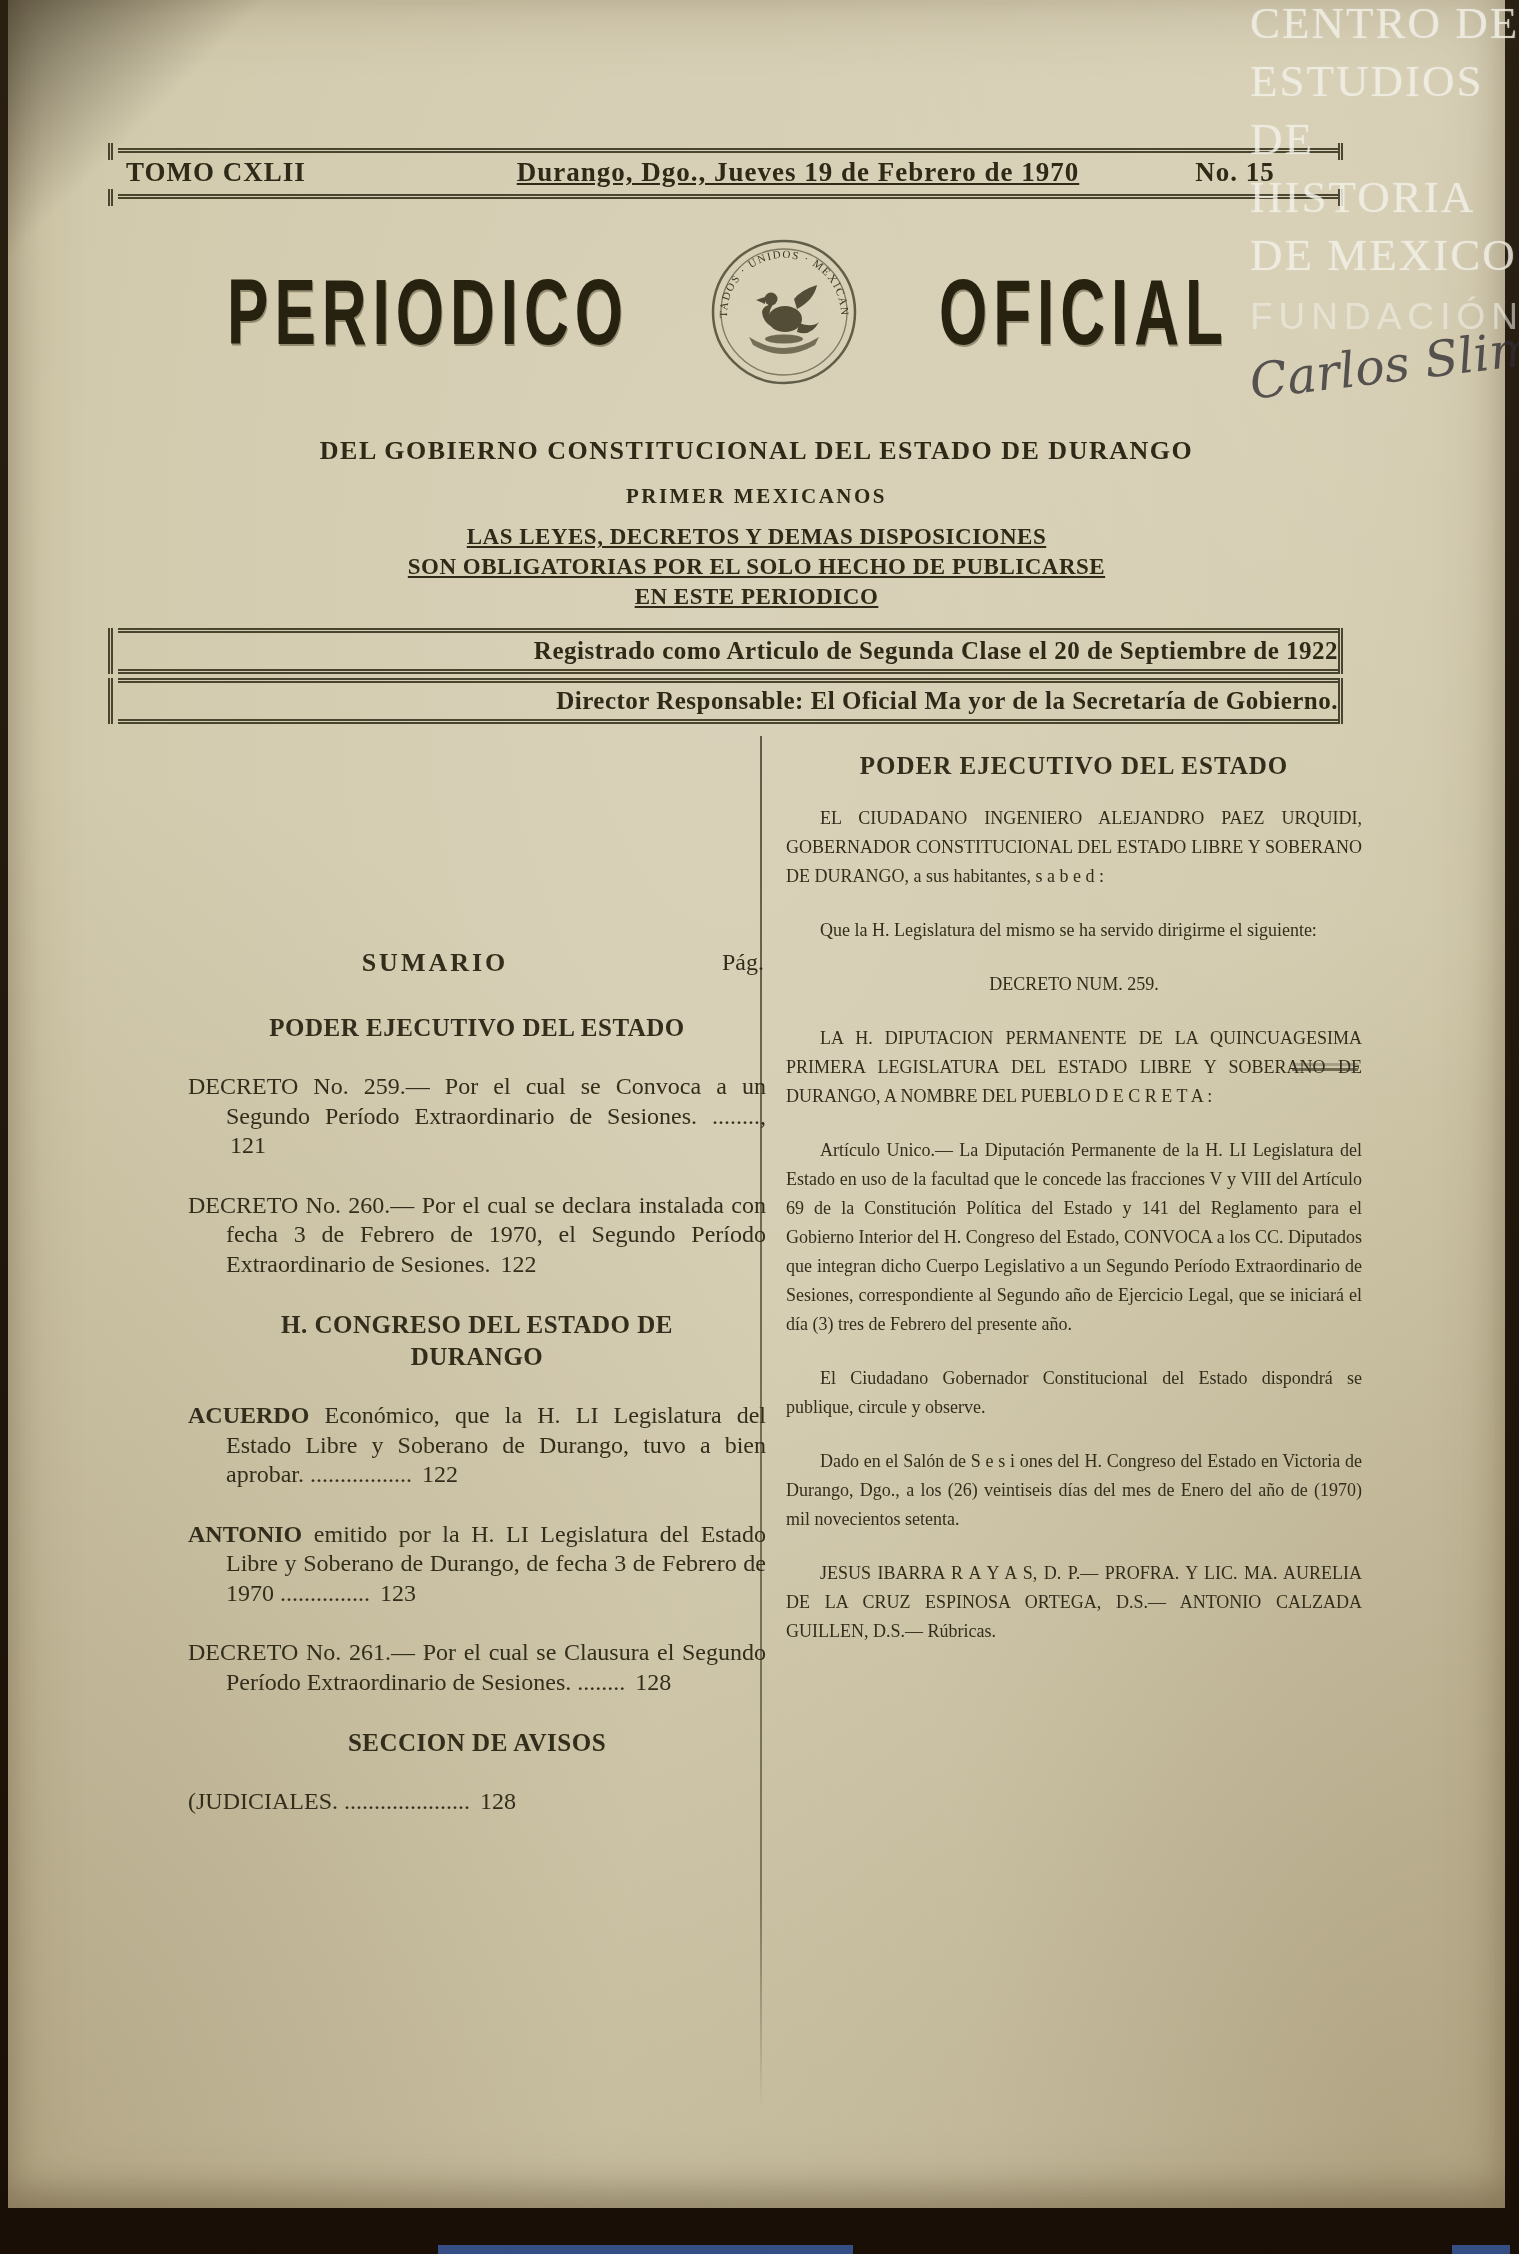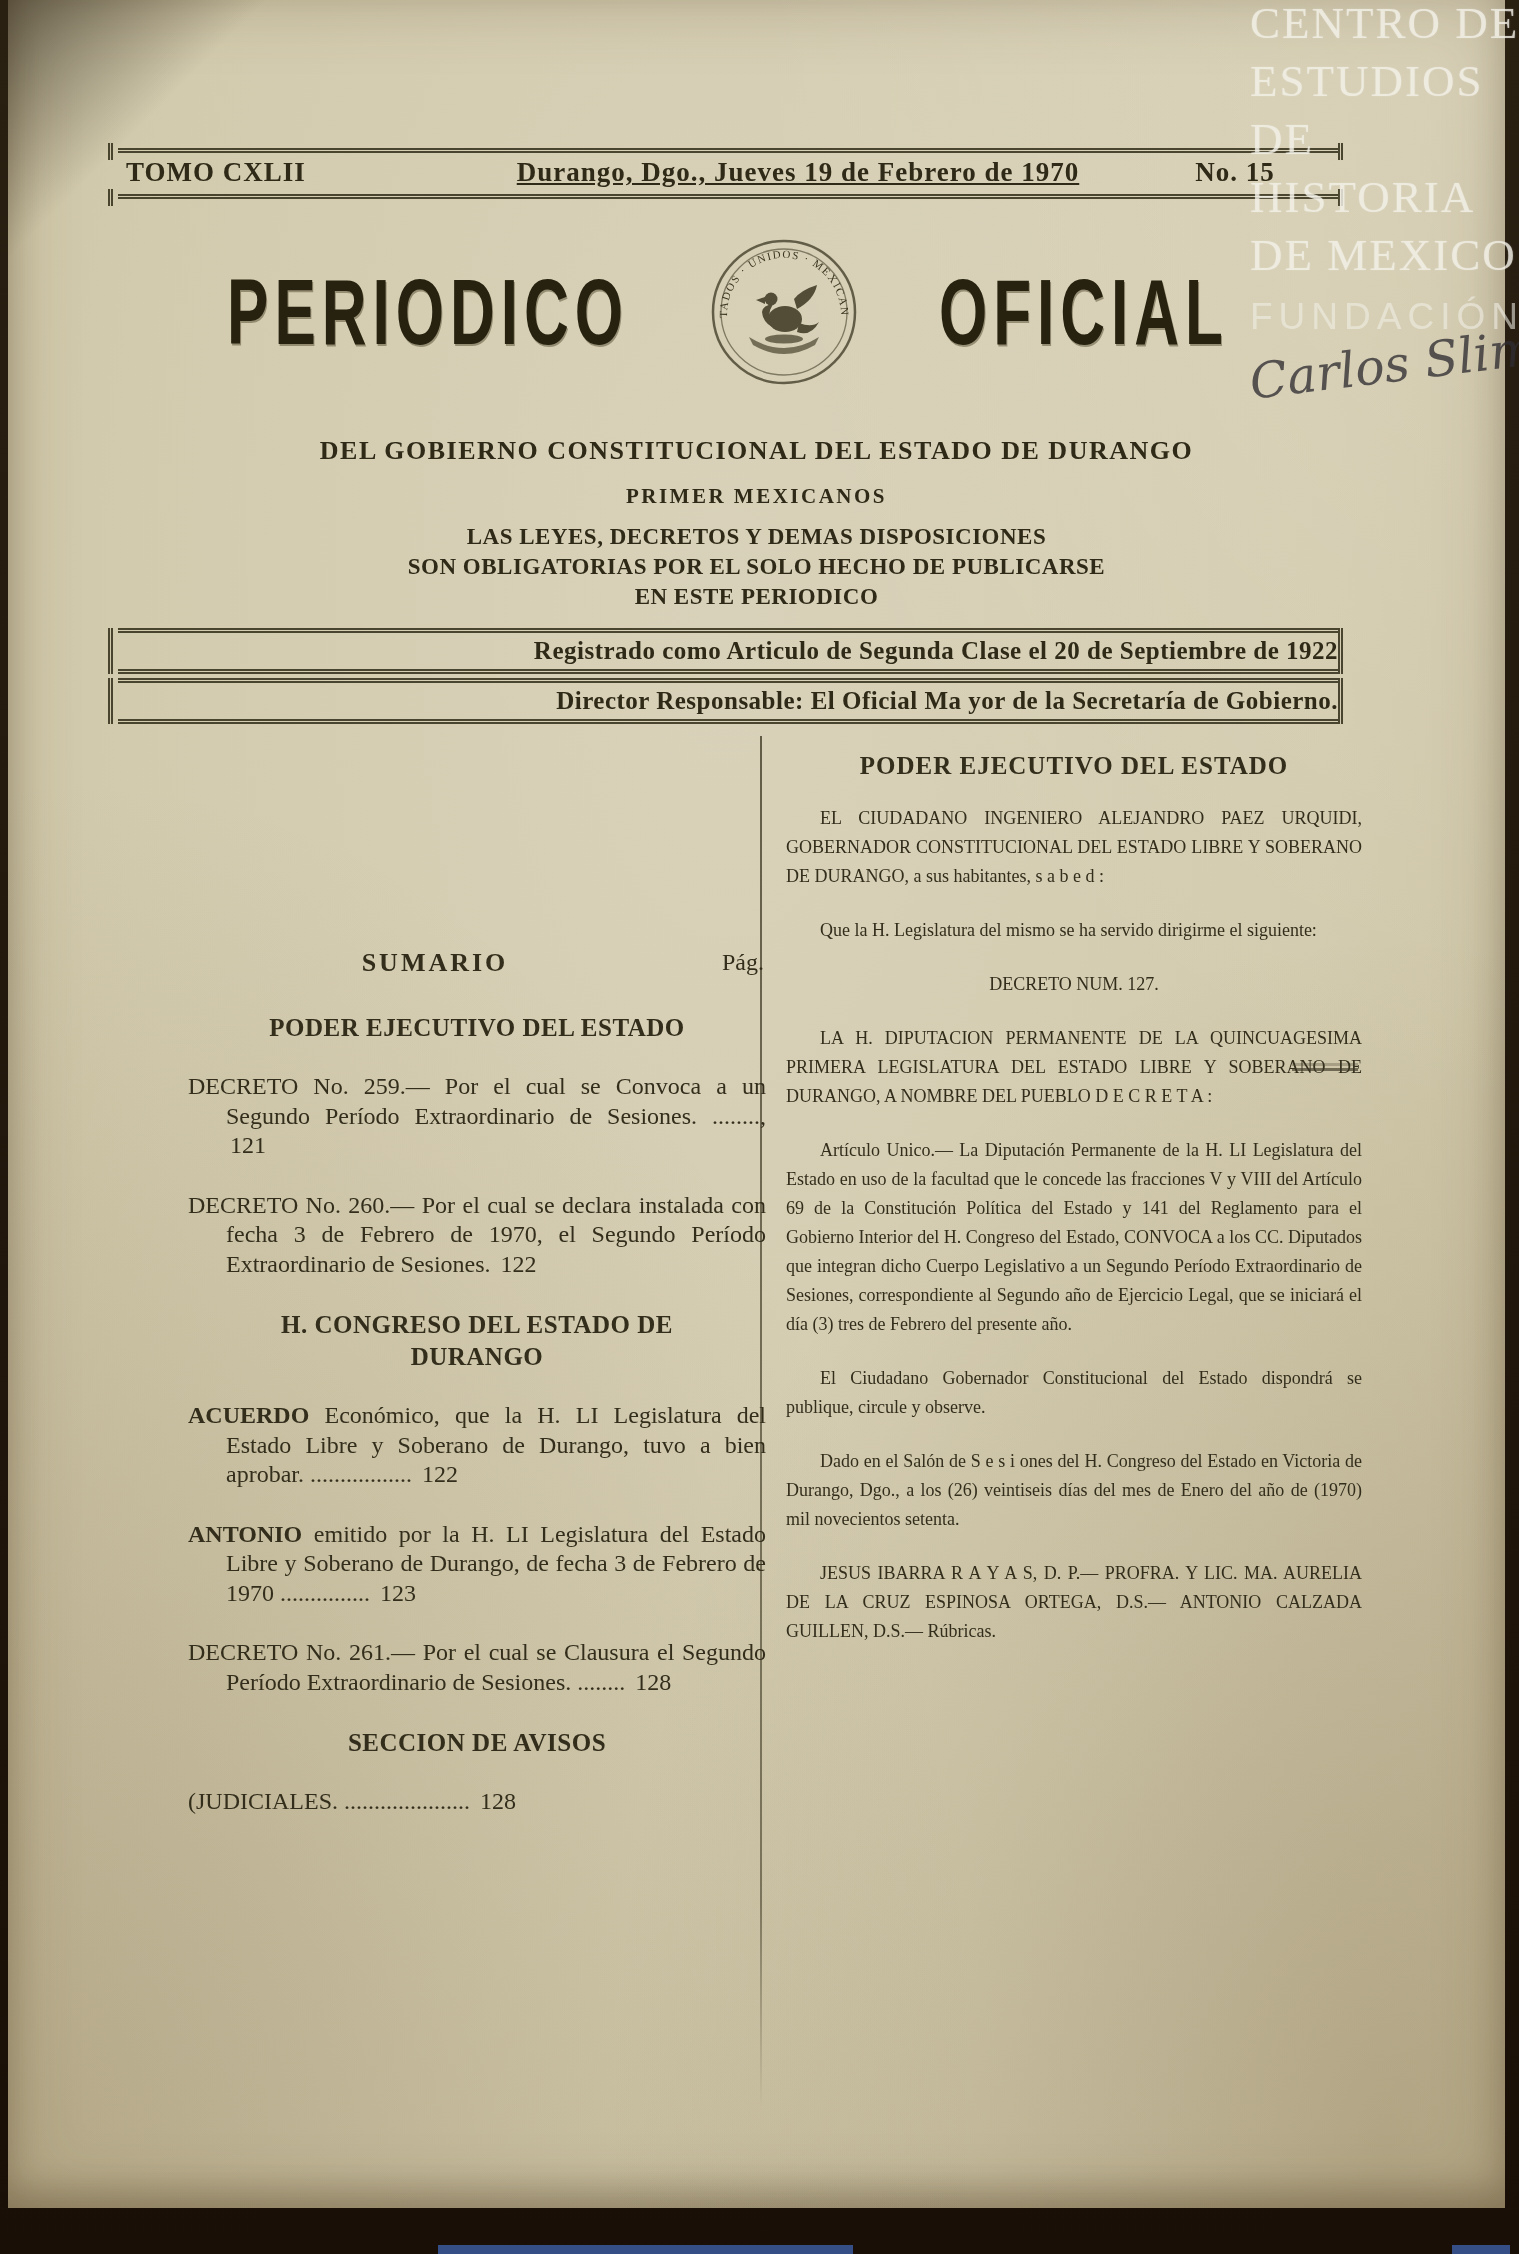--- a/index.html
+++ b/index.html
@@ -49,21 +49,21 @@
     color:#26220f; text-shadow:1px 1px 0 rgba(70,62,35,0.45);
     white-space:nowrap;
   }
   .seal { flex:0 0 auto; }
 
   .subtitle, .semester, .legal, .cline {
     position:absolute; left:0; width:100%; text-align:center; color:#2e2a17;
   }
   .subtitle { top:436px; font-size:26px; font-weight:bold; letter-spacing:1.5px; }
   .semester { top:484px; font-size:21px; font-weight:bold; letter-spacing:2.5px; }
-  .legal    { top:522px; font-size:23px; font-weight:bold; line-height:30px; letter-spacing:0.5px; }
+  .legal    { top:522px; font-size:23px; font-weight:bold; line-height:30px; letter-spacing:0.5px;text-decoration:underline; }
 
   .framebox {
     position:absolute; left:110px; width:1220px; height:36px;
     border-top:5px double rgba(58,53,32,0.9); border-bottom:5px double rgba(58,53,32,0.9);
     display:flex; align-items:center; justify-content:flex-end;
     font-size:25px; font-weight:bold; letter-spacing:0.5px; color:#2e2a17;
   }
   .framebox::before, .framebox::after { content:""; position:absolute; top:-5px; bottom:-5px; width:0; border-left:5px double rgba(58,53,32,0.9); }
   .framebox::before { left:-10px; } .framebox::after { right:-5px; }
   .box-registered { top:628px; }
@@ -211,21 +211,21 @@
         <span>(JUDICIALES.</span>
         <span>.....................</span>
         <span class="pg">128</span>
       </p>
     </div>
 
     <div class="col-right">
       <div class="col-heading">PODER EJECUTIVO DEL ESTADO</div>
       <p class="para">EL CIUDADANO INGENIERO ALEJANDRO PAEZ URQUIDI, GOBERNADOR CONSTITUCIONAL DEL ESTADO LIBRE Y SOBERANO DE DURANGO, a sus habitantes, s a b e d :</p>
       <p class="para">Que la H. Legislatura del mismo se ha servido dirigirme el siguiente:</p>
-      <p class="para centerp">DECRETO NUM. 127.</p>
+      <p class="para centerp">DECRETO NUM. 259.</p>
       <p class="para">LA H. DIPUTACION PERMANENTE DE LA QUINCUAGESIMA PRIMERA LEGISLATURA DEL ESTADO LIBRE Y SOBERANO DE DURANGO, A NOMBRE DEL PUEBLO  D E C R E T A :</p>
       <p class="para">Artículo Unico.— La Diputación Permanente de la H. LI Legislatura del Estado en uso de la facultad que le concede las fracciones V y VIII del Artículo 69 de la Constitución Política del Estado y 141 del Reglamento para el Gobierno Interior del H. Congreso del Estado, CONVOCA a los CC. Diputados que integran dicho Cuerpo Legislativo a un Segundo Período Extraordinario de Sesiones, correspondiente al Segundo año de Ejercicio Legal, que se iniciará el día (3) tres de Febrero del presente año.</p>
       <p class="para">El Ciudadano Gobernador Constitucional del Estado dispondrá se publique, circule y observe.</p>
       <p class="para">Dado en el Salón de S e s i ones del H. Congreso del Estado en Victoria de Durango, Dgo., a los (26) veintiseis días del mes de Enero del año de (1970) mil novecientos setenta.</p>
       <p class="para">JESUS IBARRA R A Y A S, D. P.— PROFRA. Y LIC. MA. AURELIA DE LA CRUZ ESPINOSA ORTEGA, D.S.— ANTONIO CALZADA GUILLEN, D.S.— Rúbricas.</p>
     </div>
 
     <div class="artifact-dash"></div>
   </div>
 

